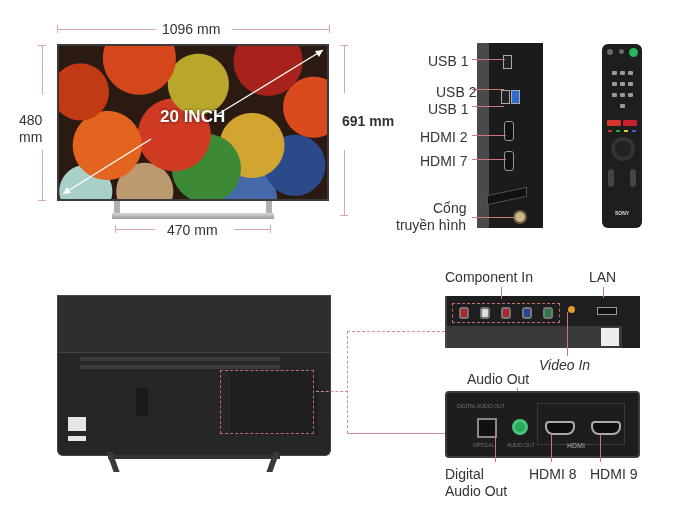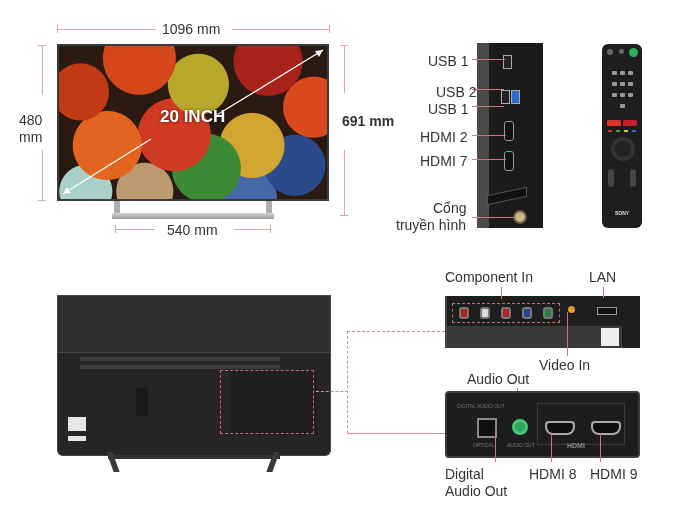--- a/index.html
+++ b/index.html
@@ -115,21 +115,21 @@
   </svg>
   <div class="lbl inch">20 INCH</div>
   <div class="abs tv-stand-leg" style="left:114px;"></div>
   <div class="abs tv-stand-leg" style="left:266px;"></div>
   <div class="abs tv-stand-bar"></div>
 
   <div class="dim-h" style="left:115px; top:229px; width:40px;"></div>
   <div class="dim-h" style="left:234px; top:229px; width:36px;"></div>
   <div class="tick-v" style="left:115px; top:225px;"></div>
   <div class="tick-v" style="left:270px; top:225px;"></div>
-  <div class="lbl" style="left:167px; top:222px;">540 mm</div>
+  <div class="lbl" style="left:167px; top:222px;">470 mm</div>
 </div>
 
 <div class="abs">
   <div class="abs side-panel">
     <div class="bezel"></div>
     <div class="port-usb" style="left:26px; top:12px;"></div>
     <div class="port-usb" style="left:24px; top:47px;"></div>
     <div class="port-usb blue" style="left:34px; top:47px;"></div>
     <div class="port-hdmi" style="left:27px; top:78px;"></div>
     <div class="port-hdmi" style="left:27px; top:108px;"></div>
@@ -210,21 +210,21 @@
   <div class="video-port"></div>
   <div class="lan-port"></div>
   <div class="comp-lower"></div>
   <div class="abs" style="left:154px; top:32px; width:18px; height:18px; background:#eee;"></div>
 </div>
 <div class="lead" style="left:501px; top:287px; width:1px; height:12px;"></div>
 <div class="lead" style="left:603px; top:287px; width:1px; height:11px;"></div>
 <div class="lead" style="left:567px; top:312px; width:1px; height:44px;"></div>
 <div class="lbl" style="left:445px; top:269px;">Component In</div>
 <div class="lbl" style="left:589px; top:269px;">LAN</div>
-<div class="lbl" style="left:539px; top:357px;">Video In</div>
+<div class="lbl" style="left:539px; top:357px;font-style:italic;">Video In</div>
 
 <div class="lbl" style="left:467px; top:371px;">Audio Out</div>
 <div class="lead" style="left:517px; top:388px; width:1px; height:30px;"></div>
 <div class="abs ah-panel">
   <div class="tiny" style="left:10px; top:10px;">DIGITAL AUDIO OUT</div>
   <div class="optical"></div>
   <div class="tiny" style="left:26px; top:49px;">OPTICAL</div>
   <div class="jack"></div>
   <div class="tiny" style="left:60px; top:49px;">AUDIO OUT</div>
   <div class="abs" style="left:90px; top:10px; width:88px; height:42px; border:1px solid #3a3a3a;"></div>

